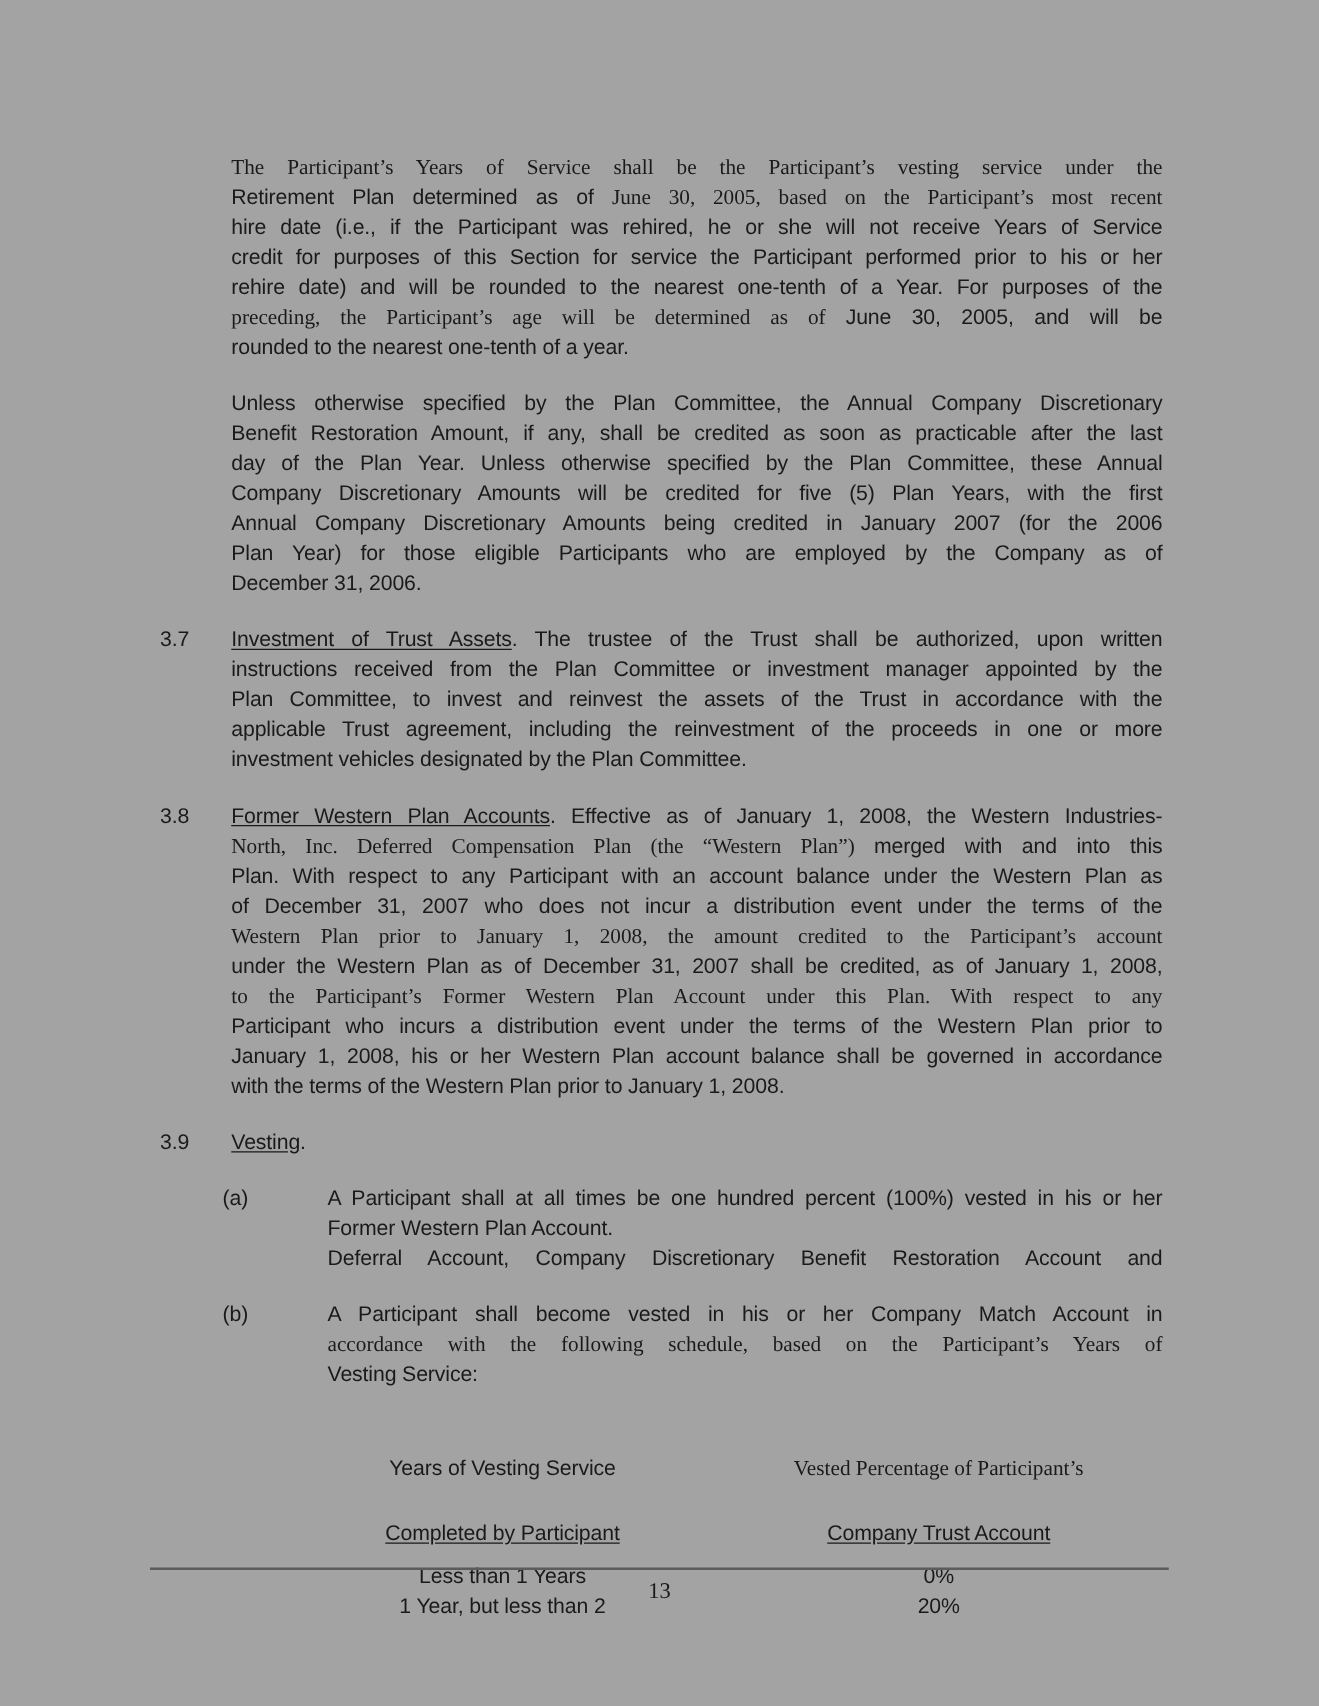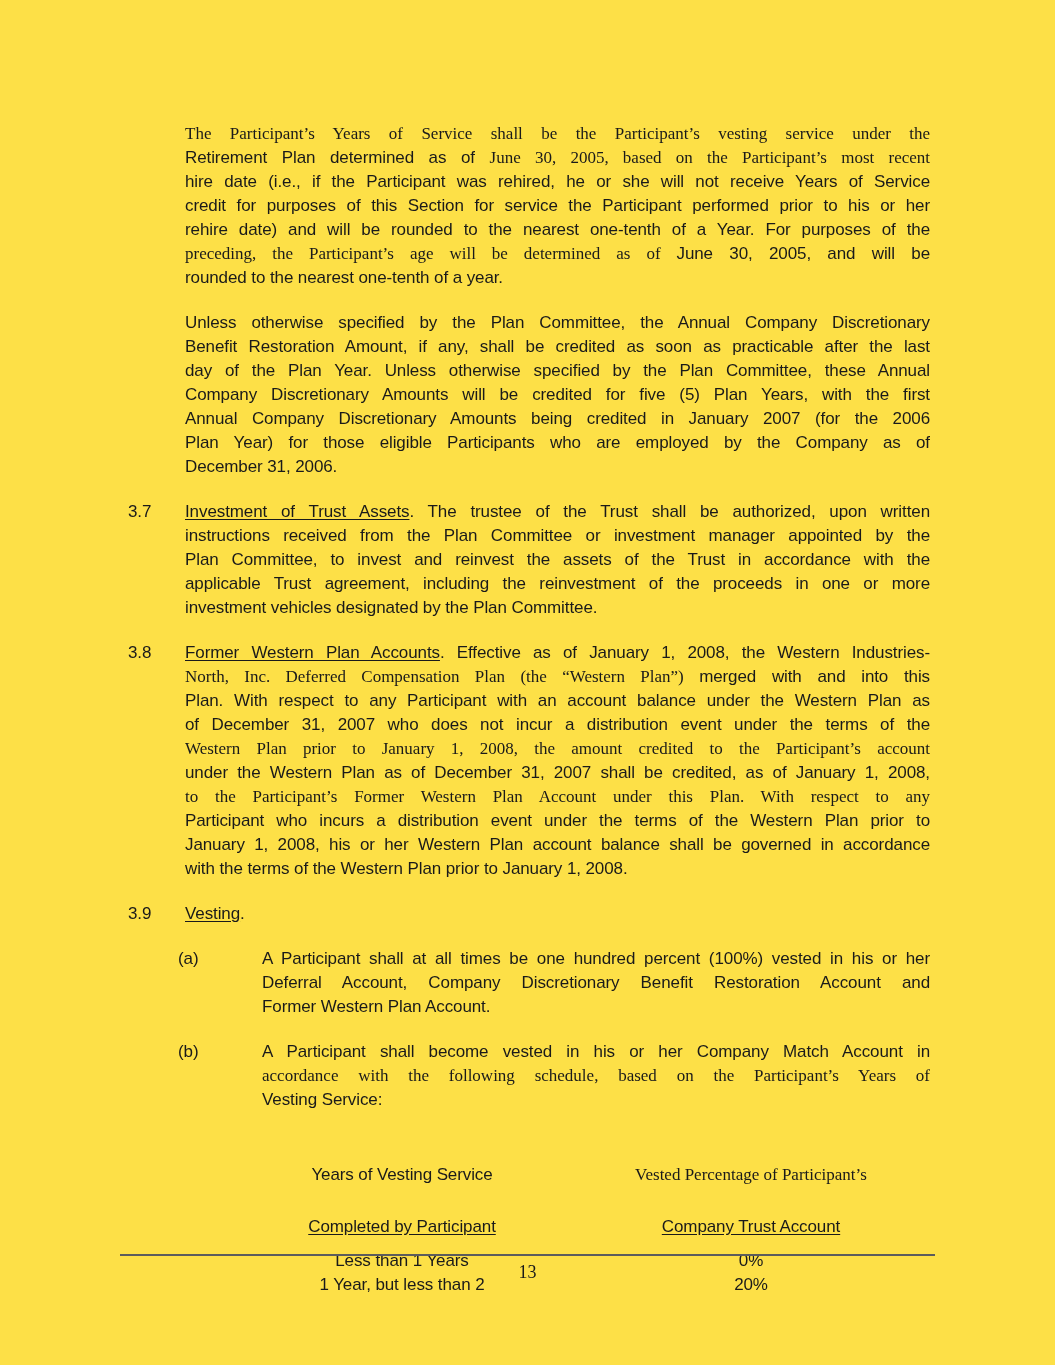--- a/index.html
+++ b/index.html
@@ -1,19 +1,19 @@
 <!DOCTYPE html>
 <html><head>
 <meta charset="utf-8">
 <style>
   html,body{margin:0;padding:0;background:#ffffff;}
   .page{
     position:relative;
     width:1055px;height:1365px;
-    background:#fde047;
+    background:#a3a3a3;
     color:#1a1a1a;
     font-family:"Liberation Sans",sans-serif;
     font-size:17px;
     letter-spacing:-0.1px;
     overflow:hidden;
   }
   .docbody{position:absolute;left:185px;top:122px;width:745px;}
   .serif{font-family:"Liberation Serif",serif;letter-spacing:0;}
   .ul{text-decoration:underline;text-underline-offset:2px;}
   .ln{height:24px;line-height:24px;text-align:justify;text-align-last:justify;white-space:nowrap;}
@@ -78,22 +78,22 @@
         <div class="ln"><span>January 1, 2008, his or her Western Plan account balance shall be governed in accordance</span></div>
         <div class="ln last"><span>with the terms of the Western Plan prior to January 1, 2008.</span></div>
       </div>
       <div class="block section">
         <div class="secnum">3.9</div>
         <div class="ln last"><span class="ul">Vesting</span><span>.</span></div>
       </div>
       <div class="block sub">
         <div class="sublabel">(a)</div>
         <div class="ln"><span>A Participant shall at all times be one hundred percent (100%) vested in his or her</span></div>
+        <div class="ln last"><span>Former Western Plan Account.</span></div>
         <div class="ln"><span>Deferral Account, Company Discretionary Benefit Restoration Account and</span></div>
-        <div class="ln last"><span>Former Western Plan Account.</span></div>
       </div>
       <div class="block sub">
         <div class="sublabel">(b)</div>
         <div class="ln"><span>A Participant shall become vested in his or her Company Match Account in</span></div>
         <div class="ln"><span class="serif">accordance with the following schedule, based on the Participant’s Years of</span></div>
         <div class="ln last"><span>Vesting Service:</span></div>
       </div>
       <div class="block vtable">
         <div class="vrow vhdr">
           <div class="vcell col0">

